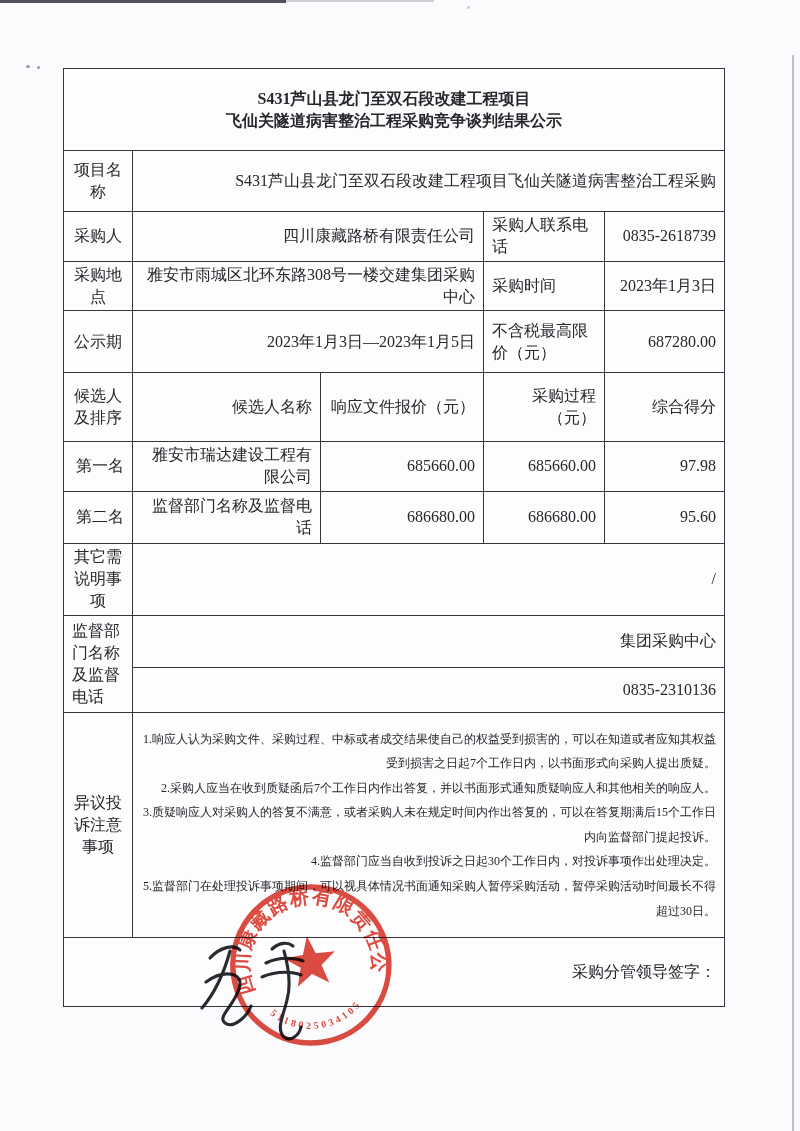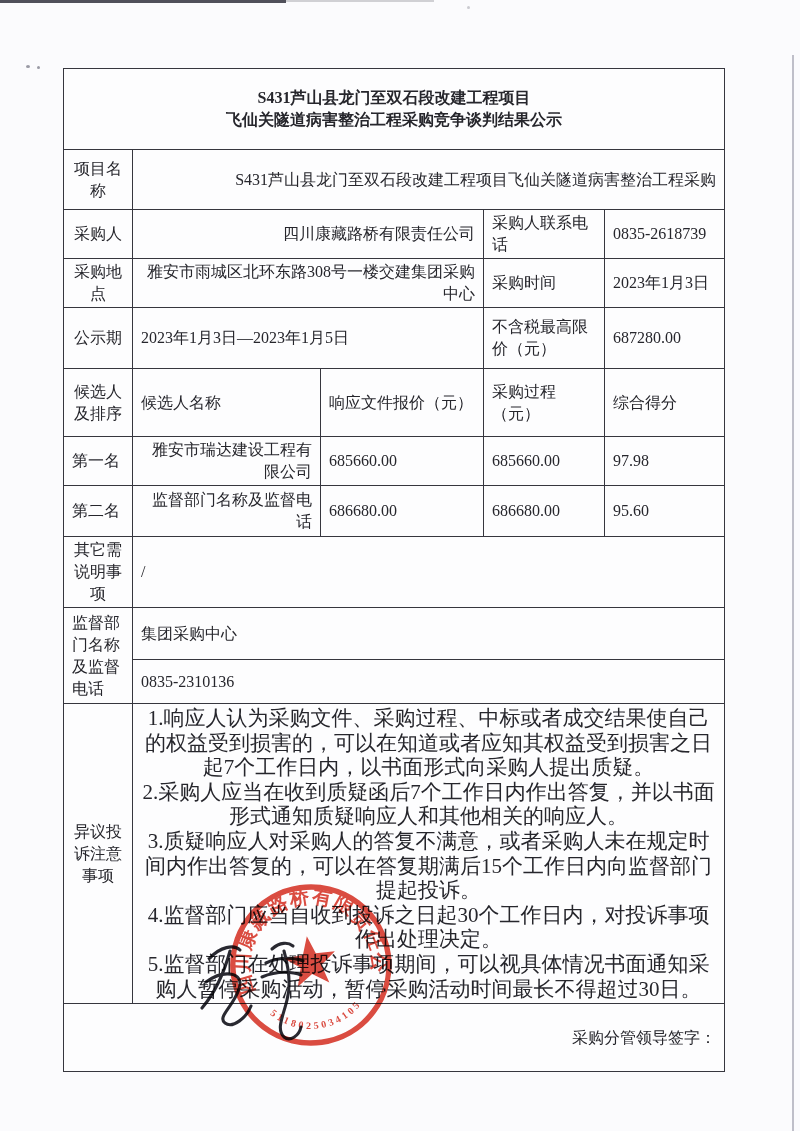--- a/index.html
+++ b/index.html
@@ -33,24 +33,24 @@
     padding:2px 8px;
     font-size:16px;
     line-height:22px;
     vertical-align:middle;
     word-break:break-all;
     overflow:hidden;
   }
   td.title-cell{text-align:center;font-weight:bold;font-size:23px;line-height:33px;padding:4px 10px;margin-top:16px;}
   td.lbl{padding:2px 3px 2px 5px;text-align:center;}
   td.lbl-c{text-align:left;padding:2px 3px;}
-  td.c{text-align:left;}
+  td.c{text-align:right;}
   td.l{text-align:right;}
   .objection-cell{padding:6px 8px 6px 9px;}
-  .objection-cell .item{font-size:21px;line-height:24.6px;text-align:center;}
+  .objection-cell .item{font-size:12px;line-height:24.6px;text-align:right;}
   .sig-cell{font-size:17px;padding-left:8px;}
 
   
   .seal{
     position:absolute;left:224px;top:878px;width:174px;height:176px;
     mix-blend-mode:multiply;opacity:.9;
     transform:rotate(-8deg);
     pointer-events:none;
   }
   .seal text{font-family:"Liberation Serif","DejaVu Serif",serif;font-weight:bold;}

